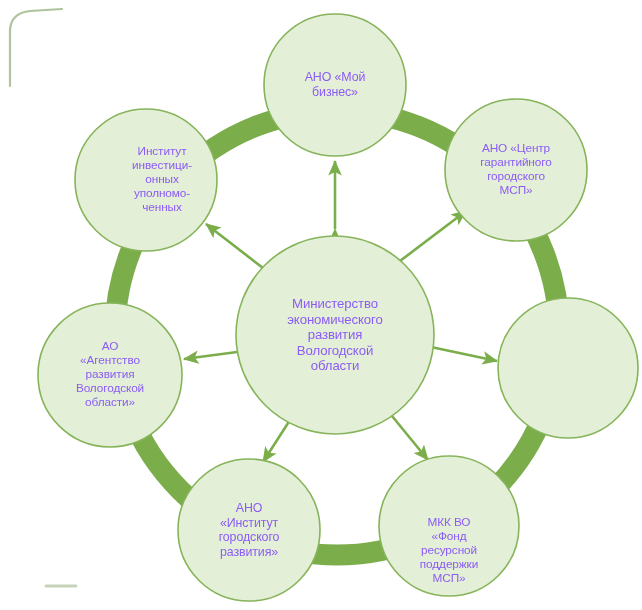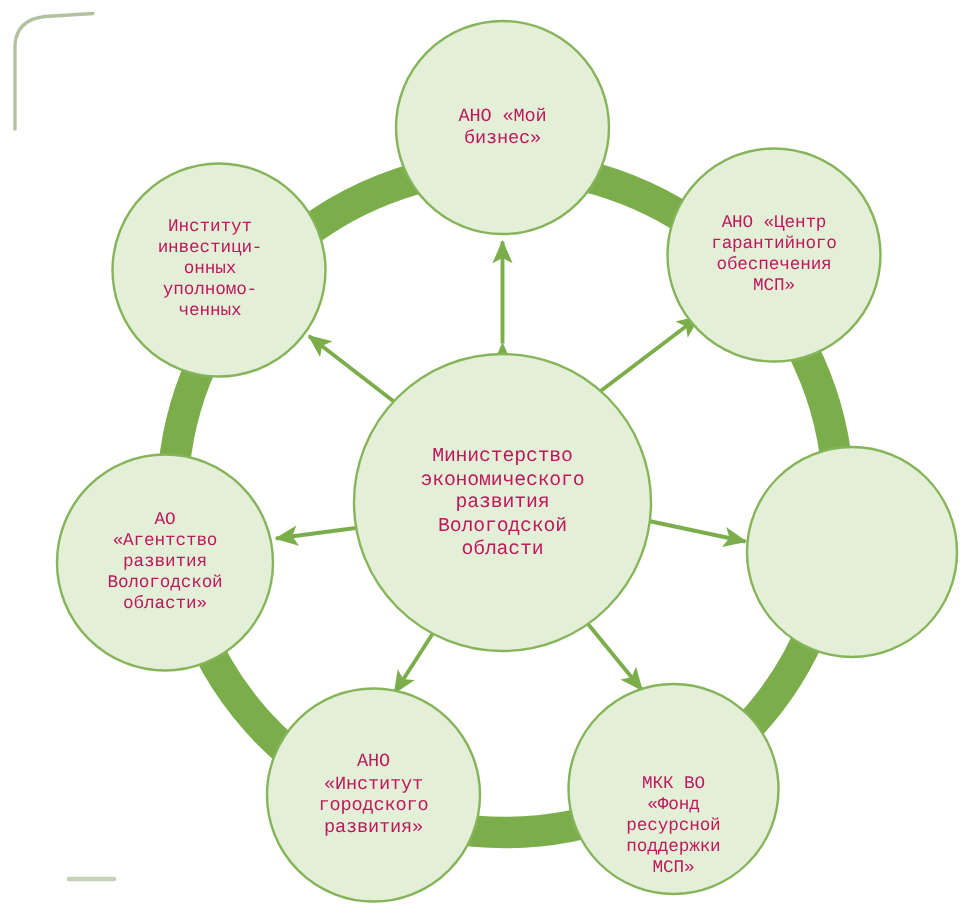--- a/index.html
+++ b/index.html
@@ -30,22 +30,22 @@
     position: absolute;
     left: 0;
     top: 0;
     width: 642px;
     height: 610px;
     pointer-events: none;
   }
   .node-label {
     position: absolute;
     text-align: center;
-    color: #be185d;
-    font-family: Liberation Mono, monospace;
+    color: #8b5cf6;
+    font-family: Liberation Sans, sans-serif;
     line-height: 1.18;
     white-space: pre-line;
     transform: translate(-50%, -50%);
     letter-spacing: -0.1px;
   }
   .node-label.center-label {
     font-size: 13.2px;
     width: 168px;
   }
   .node-label.outer-label {
@@ -99,41 +99,41 @@
 экономического
 развития
 Вологодской
 области</div>
 
     <div class="node-label outer-label" style="left:335px; top:85px;">АНО «Мой
 бизнес»</div>
 
     <div class="node-label outer-label small" style="left:516px; top:170px;">АНО «Центр
 гарантийного
-обеспечения
+городского
 МСП»</div>
 
 
     <div class="node-label outer-label small" style="left:449px; top:551px;">МКК ВО
 «Фонд
 ресурсной
 поддержки
 МСП»</div>
 
     <div class="node-label outer-label" style="left:249px; top:530px;">АНО
 «Институт
 городского
 развития»</div>
 
     <div class="node-label outer-label small" style="left:110px; top:375px;">АО
 «Агентство
 развития
 Вологодской
 области»</div>
 
-    <div class="node-label outer-label small" style="left:140px; top:180px;">Институт
+    <div class="node-label outer-label small" style="left:162px; top:180px;">Институт
 инвестици-
 онных
 уполномо-
 ченных</div>
   </div>
 
 </div>
 
 </body></html>

